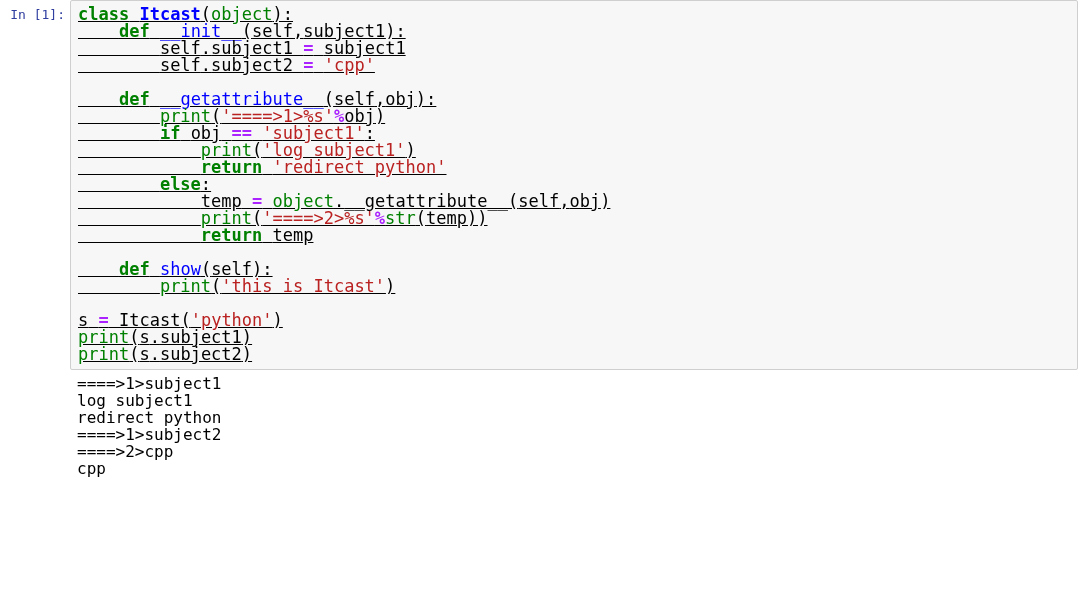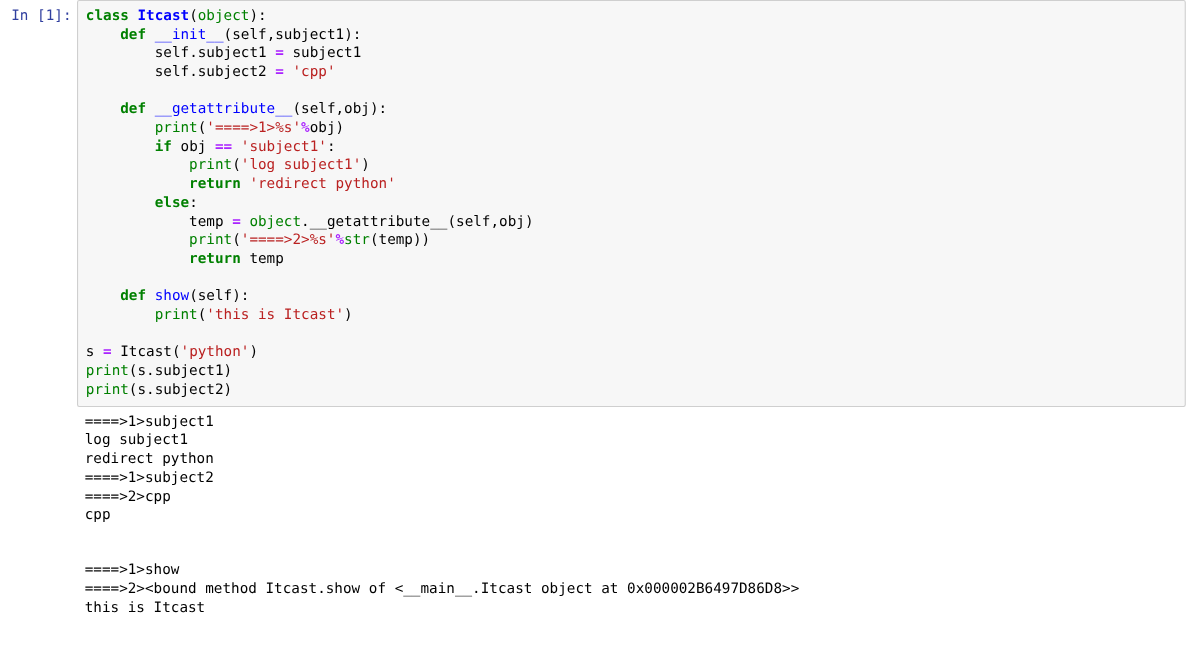--- a/index.html
+++ b/index.html
@@ -46,39 +46,40 @@
     background: #f7f7f7;
     border: 1px solid #cfcfcf;
     border-radius: 2px;
     margin-right: 13px;
     padding: 5px 6px 6px 7px;
     box-sizing: border-box;
   }
   .code {
     margin: 0;
     font-family: "DejaVu Sans Mono", monospace;
-    font-size: 13px;
+    font-size: 17px;
     line-height: 17px;
     color: #000000;
     white-space: pre;
     tab-size: 4;
+    text-decoration: underline;
   }
 
   
   .output-area {
     flex: 1;
     background: #ffffff;
     padding: 1px 6px 2px 7px;
     box-sizing: border-box;
     margin-right: 13px;
   }
   .output-text {
     margin: 0;
     font-family: "DejaVu Sans Mono", monospace;
-    font-size: 13px;
+    font-size: 16px;
     line-height: 17px;
     color: #000000;
     white-space: pre;
   }
 
   .gap-sm { height: 9px; }
   .gap-md { height: 21px; }
   .gap-xs { height: 4px; }
 
   
@@ -135,22 +136,14 @@
 ====&gt;2&gt;cpp
 cpp</pre>
     </div>
   </div>
 
   <div class="gap-md"></div>
 
 
   <div class="gap-sm"></div>
 
-  <div class="cell-row">
-    <div class="prompt empty">&nbsp;</div>
-    <div class="output-area">
-      <pre class="output-text">====&gt;1&gt;show
-====&gt;2&gt;&lt;bound method Itcast.show of &lt;__main__.Itcast object at 0x000002B6497D86D8&gt;&gt;
-this is Itcast</pre>
-    </div>
-  </div>
 
 </div>
 
 </body></html>

